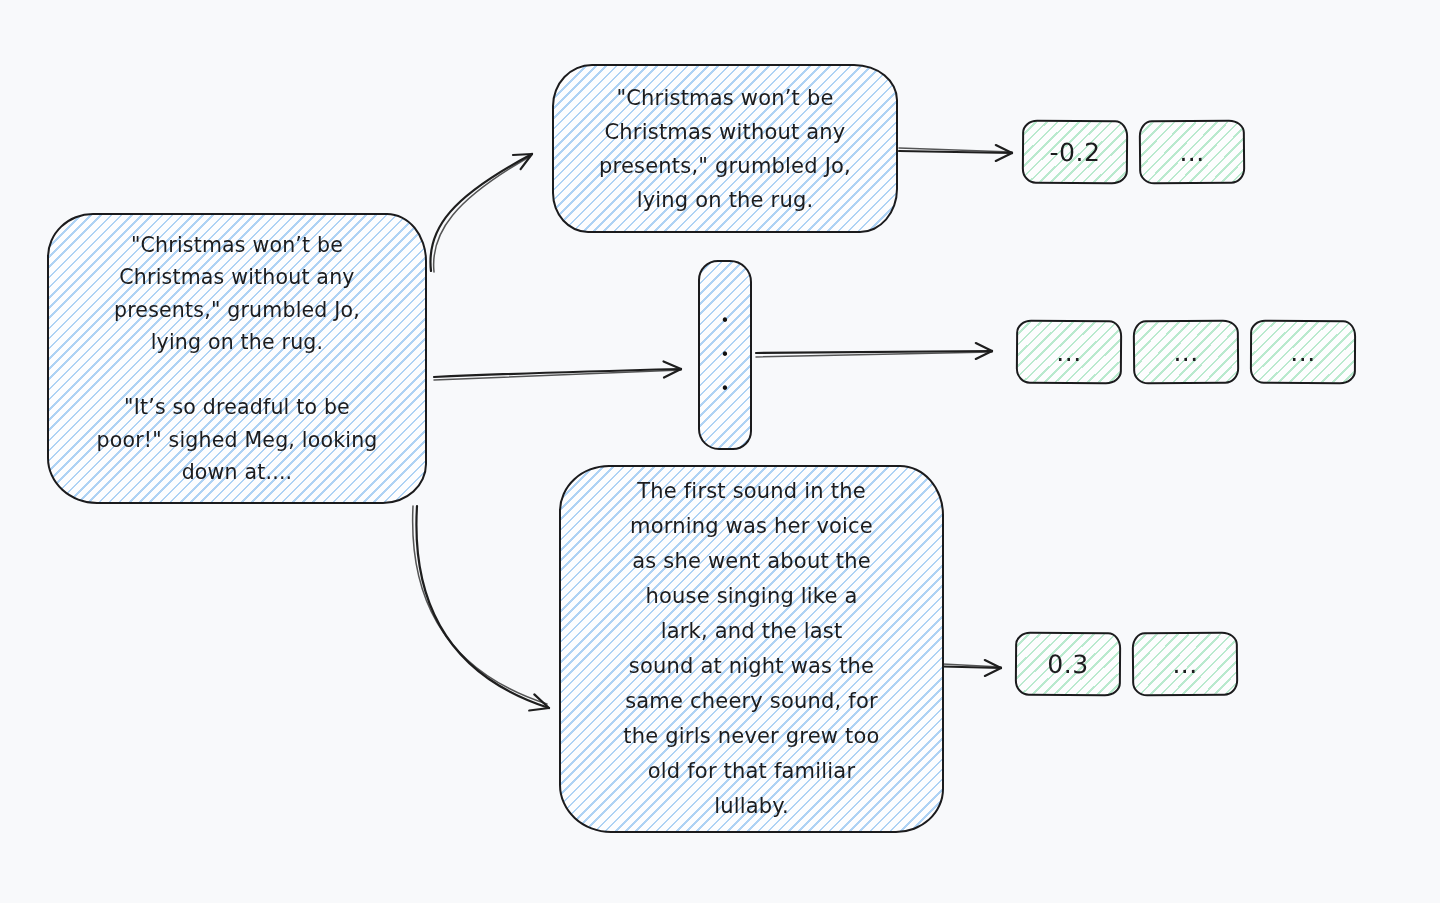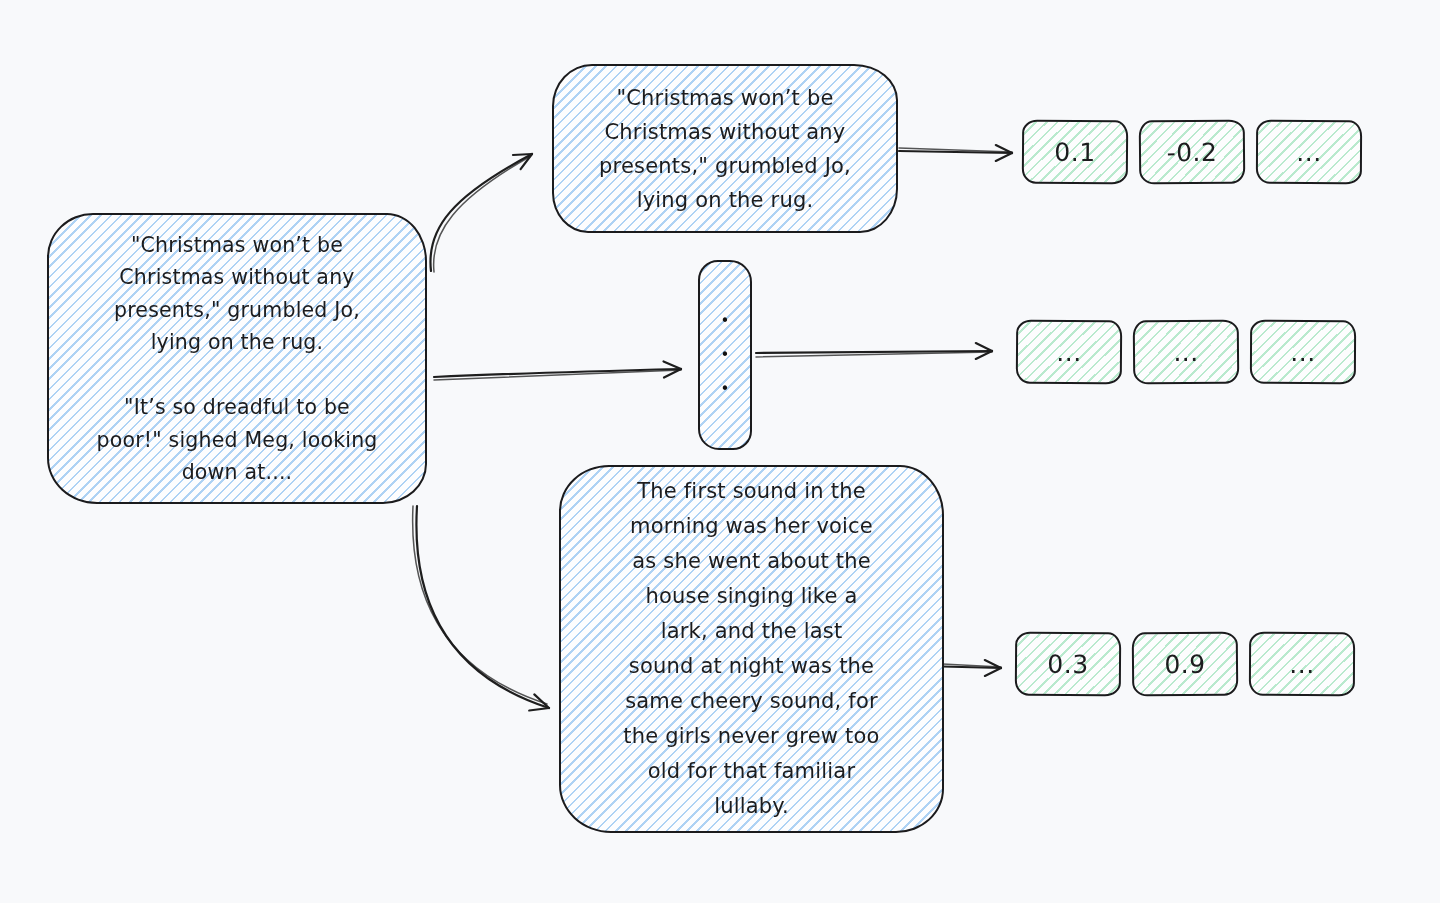--- a/index.html
+++ b/index.html
@@ -135,23 +135,20 @@
 lark, and the last
 sound at night was the
 same cheery sound, for
 the girls never grew too
 old for that familiar
 lullaby.</div>
   </div>
 
   <div class="embed-row row1">
     <div class="vbox hatch-green">
-      <span>0.1</span>
-    </div>
-    <div class="vbox hatch-green">
       <span>-0.2</span>
     </div>
     <div class="vbox hatch-green">
       <span>...</span>
     </div>
   </div>
 
   <div class="embed-row row2">
     <div class="vbox hatch-green">
       <span>...</span>
@@ -162,20 +159,17 @@
     <div class="vbox hatch-green">
       <span>...</span>
     </div>
   </div>
 
   <div class="embed-row row3">
     <div class="vbox hatch-green">
       <span>0.3</span>
     </div>
     <div class="vbox hatch-green">
-      <span>0.9</span>
-    </div>
-    <div class="vbox hatch-green">
       <span>...</span>
     </div>
   </div>
 
 </div>
 
 </body></html>

